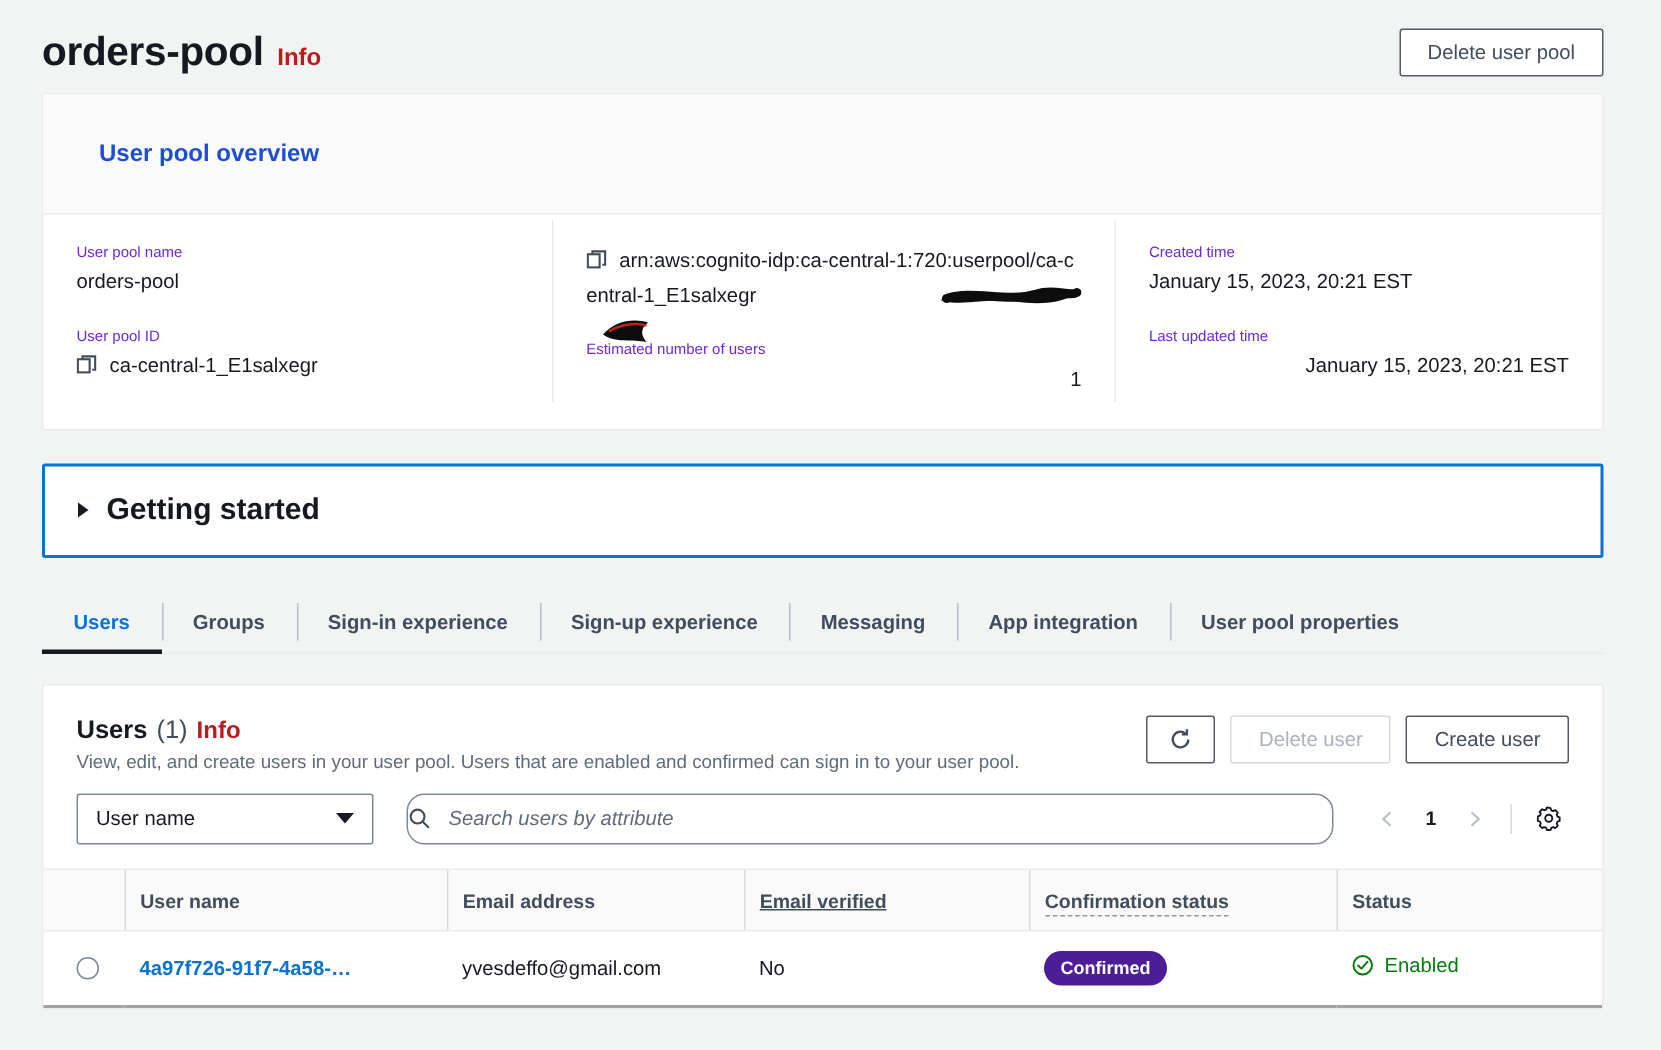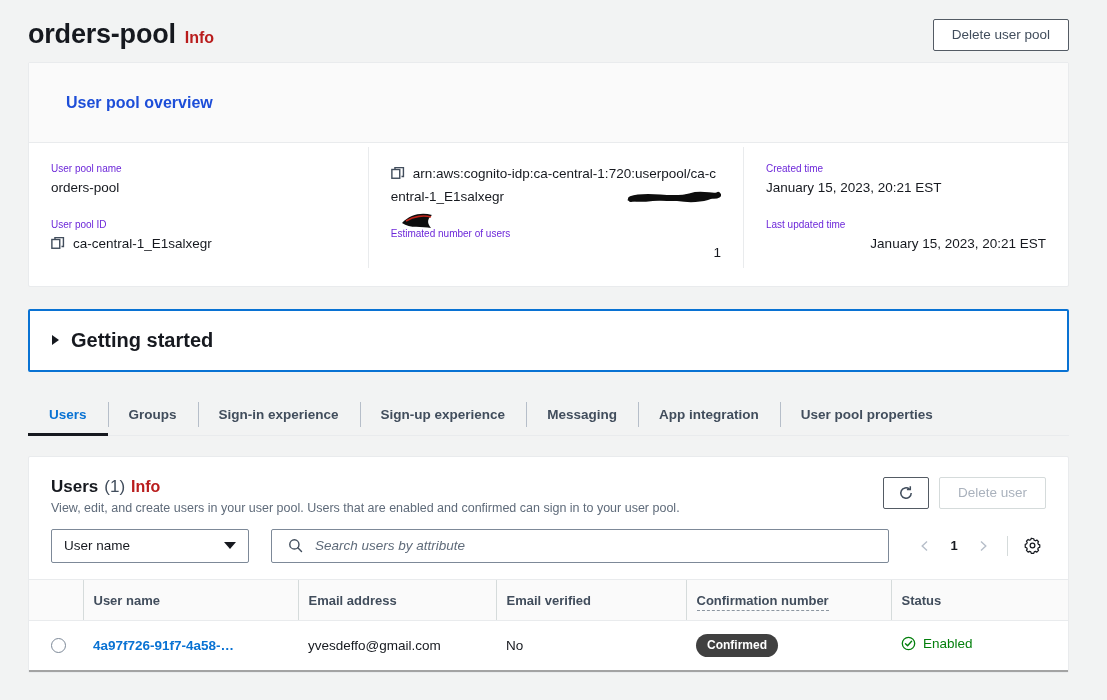--- a/index.html
+++ b/index.html
@@ -124,22 +124,22 @@
   .select {
     width: 198px; height: 34px; border: 1px solid #7d8998; border-radius: 2px;
     background: #fff; display: flex; align-items: center; justify-content: space-between;
     padding: 0 12px; font-size: 13.5px; color: #16191f; cursor: pointer;
   }
   .sel-caret { width: 0; height: 0;
     border-top: 7px solid #16191f;
     border-left: 6px solid transparent;
     border-right: 6px solid transparent; }
   .search {
-    flex: 1 1 auto; height: 34px; border: 1px solid #7d8998; border-radius: 2px;
-    background: #fff; display: flex; align-items: center; gap: 10px; padding: 0 16px;
+    flex: 1 1 auto; height: 34px; border: 1px solid #7d8998; border-radius: 12px;
+    background: #fff; display: flex; align-items: center; gap: 10px; padding: 0 0;
     max-width: 640px;
   }
   .search input {
     border: 0; outline: 0; flex: 1 1 auto; font-size: 13.5px;
     font-family: "Liberation Sans", sans-serif; color: #16191f; background: transparent;
   }
   .search input::placeholder { color: #5f6b7a; font-style: italic; }
   .pager { display: flex; align-items: center; gap: 4px; margin-left: auto; }
   .pg-btn { width: 28px; height: 28px; display: flex; align-items: center; justify-content: center; cursor: pointer; }
   .pg-num { font-size: 13px; font-weight: 700; color: #16191f; min-width: 22px; text-align: center; }
@@ -158,21 +158,21 @@
   .dashed { border-bottom: 1px dashed #8c96a0; padding-bottom: 2px; }
   tbody td {
     font-size: 13.5px; color: #16191f;
     padding: 13px 10px; border-bottom: 2px solid #a3a3a3;
     white-space: nowrap;
   }
   .radio { width: 15px; height: 15px; border: 1px solid #7d8998;
            border-radius: 50%; background: #fff; display: block; cursor: pointer; }
   .user-link { color: #0972d3; font-weight: 700; text-decoration: none; cursor: pointer; }
   .badge {
-    display: inline-block; background: #404040; color: #ffffff;
+    display: inline-block; background: #4c1d95; color: #ffffff;
     font-size: 12px; font-weight: 700; border-radius: 12px; padding: 4px 11px 5px 11px;
   }
   .enabled { display: inline-flex; align-items: flex-end; gap: 7px; color: #037f0c; font-size: 13.5px; }
 </style>
 </head>
 <body>
 
 <div class="page">
 
   <div class="page-header">
@@ -263,20 +263,21 @@
         <div class="users-desc">View, edit, and create users in your user pool. Users that are enabled and confirmed can sign in to your user pool.</div>
       </div>
       <div class="head-actions">
         <div class="icon-btn">
           <svg width="16" height="16" viewBox="0 0 16 16">
             <path d="M13.2 8A5.2 5.2 0 1 1 11.4 4.1" fill="none" stroke="#414d5c" stroke-width="1.5"></path>
             <path d="M12.3 1.2 L12.3 4.6 L8.9 4.6" fill="none" stroke="#414d5c" stroke-width="1.5"></path>
           </svg>
         </div>
         <button class="btn disabled">Delete user</button>
+        <button class="btn">Create user</button>
       </div>
     </div>
 
     <div class="filter-row">
       <div class="select">
         <span>User name</span>
         <span class="sel-caret"></span>
       </div>
       <div class="search">
         <svg width="15" height="15" viewBox="0 0 16 16">
@@ -306,23 +307,23 @@
         </div>
       </div>
     </div>
 
     <table>
       <thead>
         <tr>
           <th class="col-sel"></th>
           <th class="sep" style="width:215px;">User name</th>
           <th class="sep" style="width:198px;">Email address</th>
-          <th class="sep" style="width:190px;">Email verified</th>
+          <th class="sep" style="width:190px;text-decoration:underline;">Email verified</th>
           <th class="sep" style="width:205px;">
-            <span class="dashed">Confirmation number</span>
+            <span class="dashed">Confirmation status</span>
           </th>
           <th class="sep">Status</th>
         </tr>
       </thead>
       <tbody>
         <tr>
           <td class="col-sel">
             <span class="radio"></span>
           </td>
           <td>

